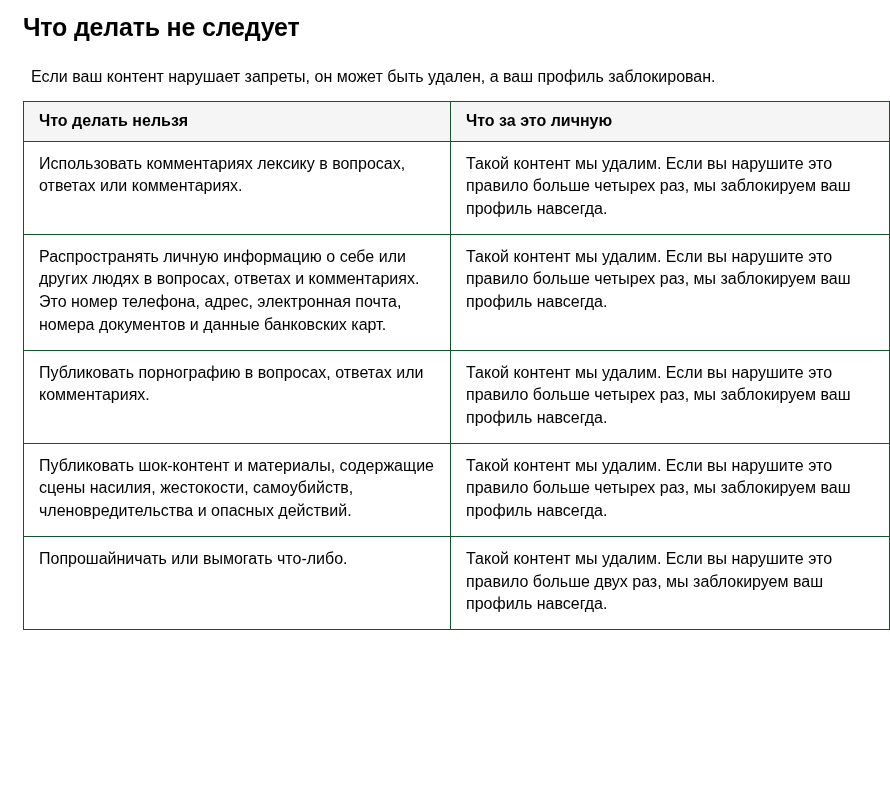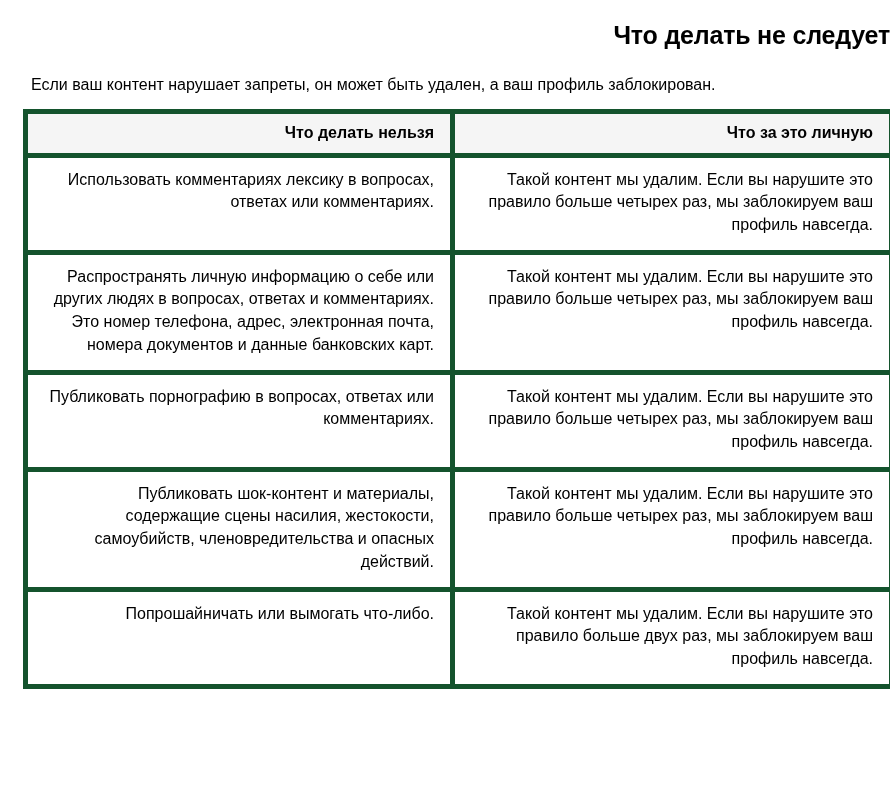--- a/index.html
+++ b/index.html
@@ -12,44 +12,43 @@
   }
   body {
     width: 890px;
     height: 796px;
     overflow: hidden;
   }
   .page {
     padding: 8px 0 0 23px;
   }
   .page-title {
-    margin: 12px 0 25px 0;
+    margin: 4px 0 25px 0;
     font-size: 25px;
     line-height: 1.2;
     font-weight: 700;
     letter-spacing: -0.2px;
-    text-align: right;
   }
   .intro-text {
     margin: 0 0 13px 8px;
     font-size: 16px;
     line-height: 1.3;
     font-weight: 400;
   }
   table.rules-table {
     border-collapse: collapse;
     width: 866px;
     table-layout: fixed;
   }
   .rules-table col.col-action { width: 427px; }
   .rules-table col.col-consequence { width: 439px; }
   .rules-table th,
   .rules-table td {
-    border: 5px solid #14532d;
-    text-align: right;
+    border: 1px solid #14532d;
+    text-align: left;
     vertical-align: top;
     font-size: 16px;
     line-height: 1.42;
     padding: 11px 16px 13px 15px;
     font-weight: 400;
   }
   .rules-table th {
     background: #f5f5f5;
     font-weight: 700;
     padding-top: 8px;

